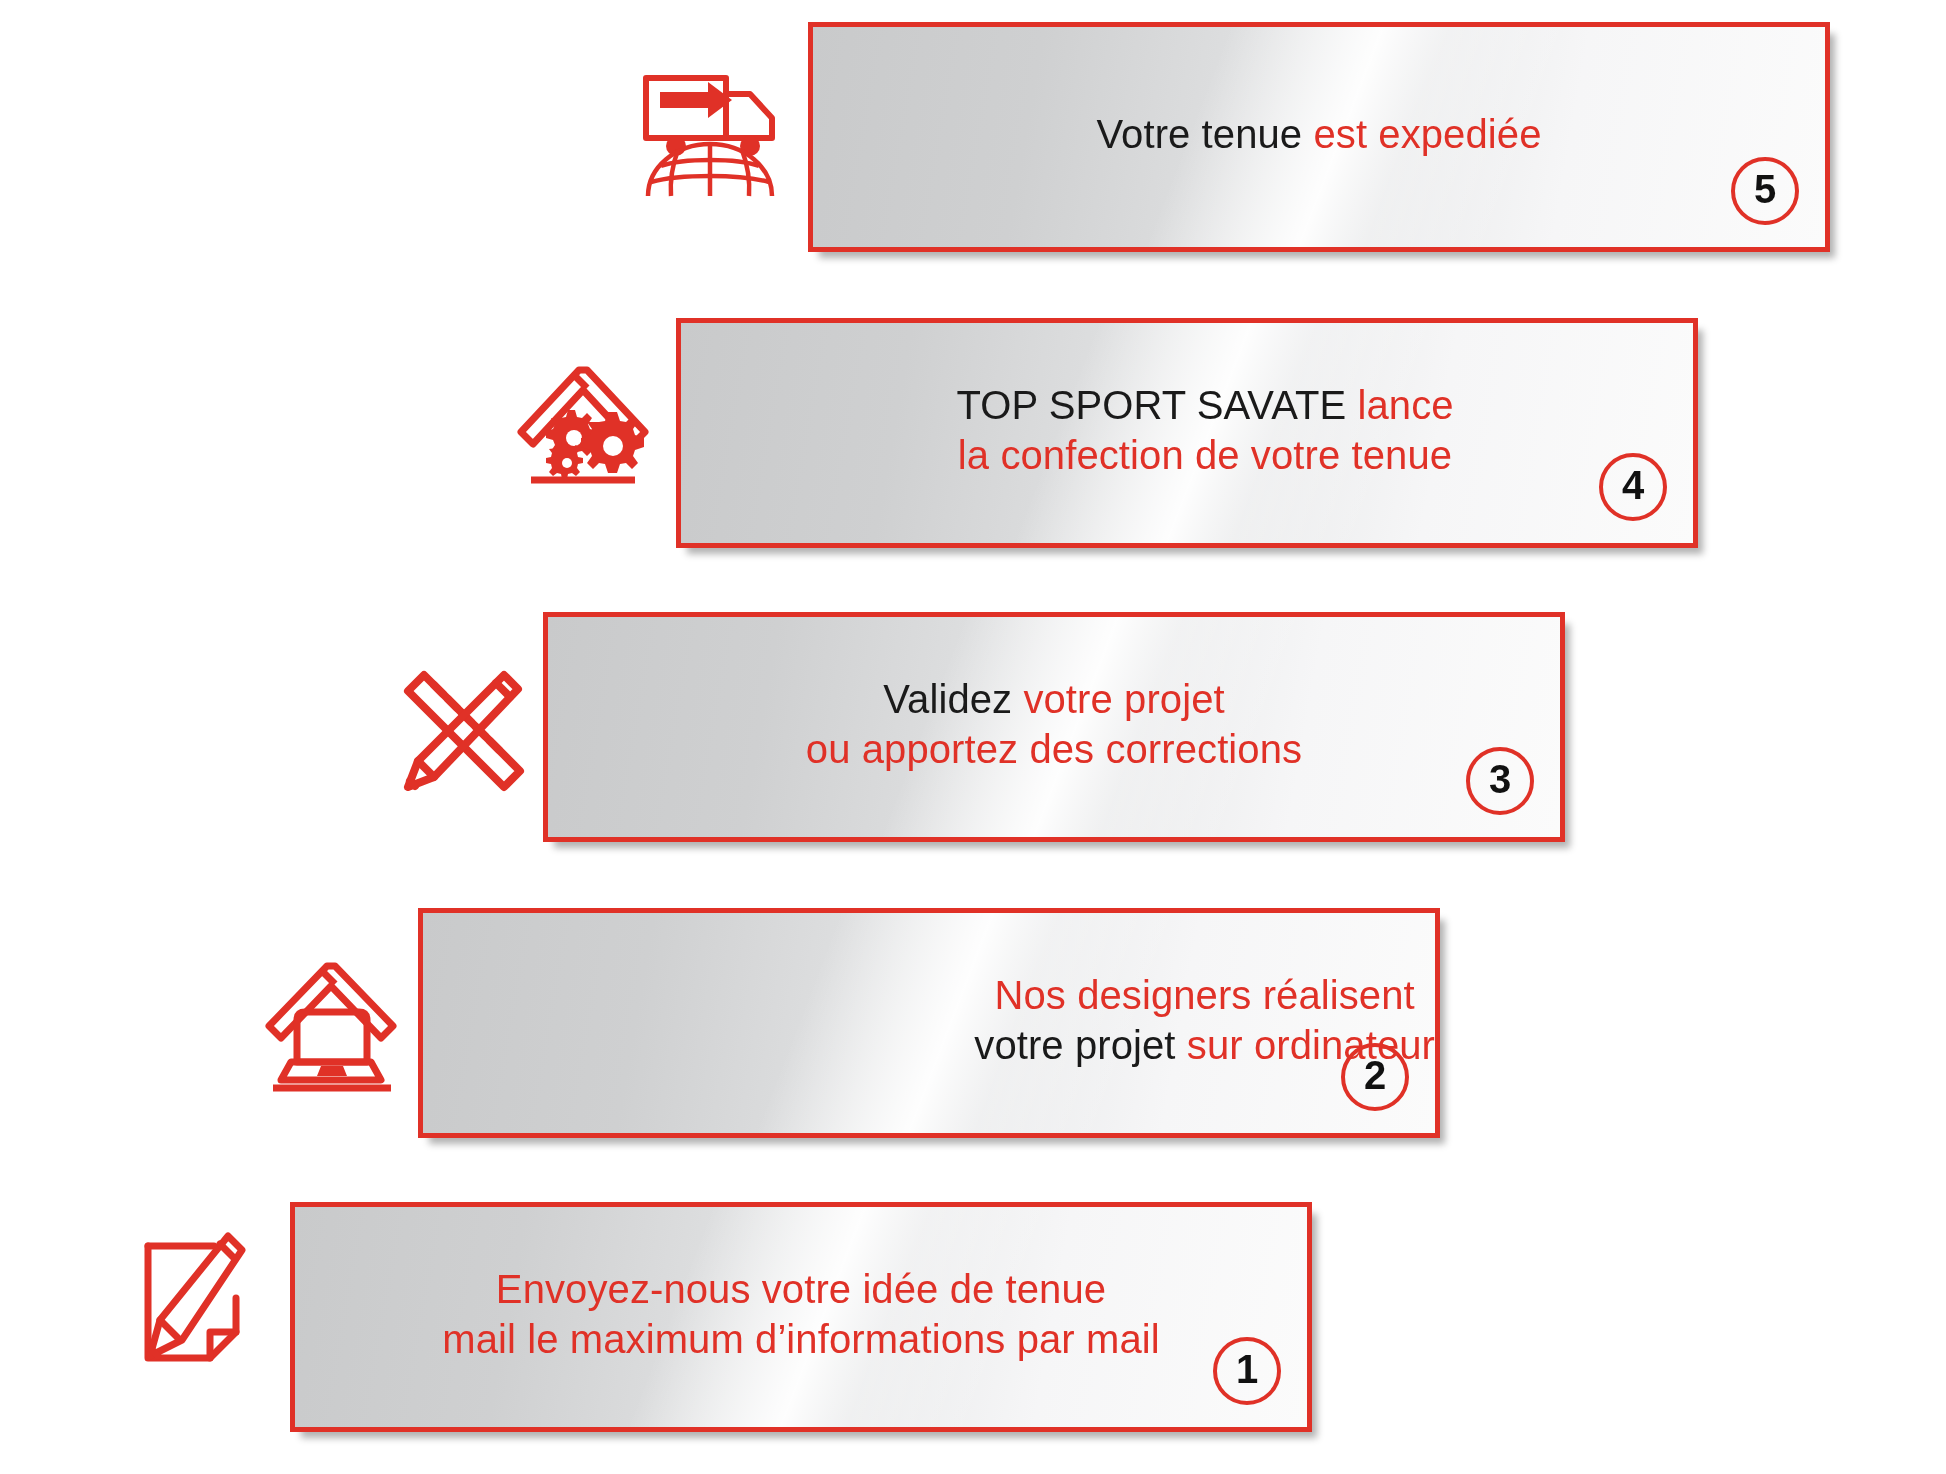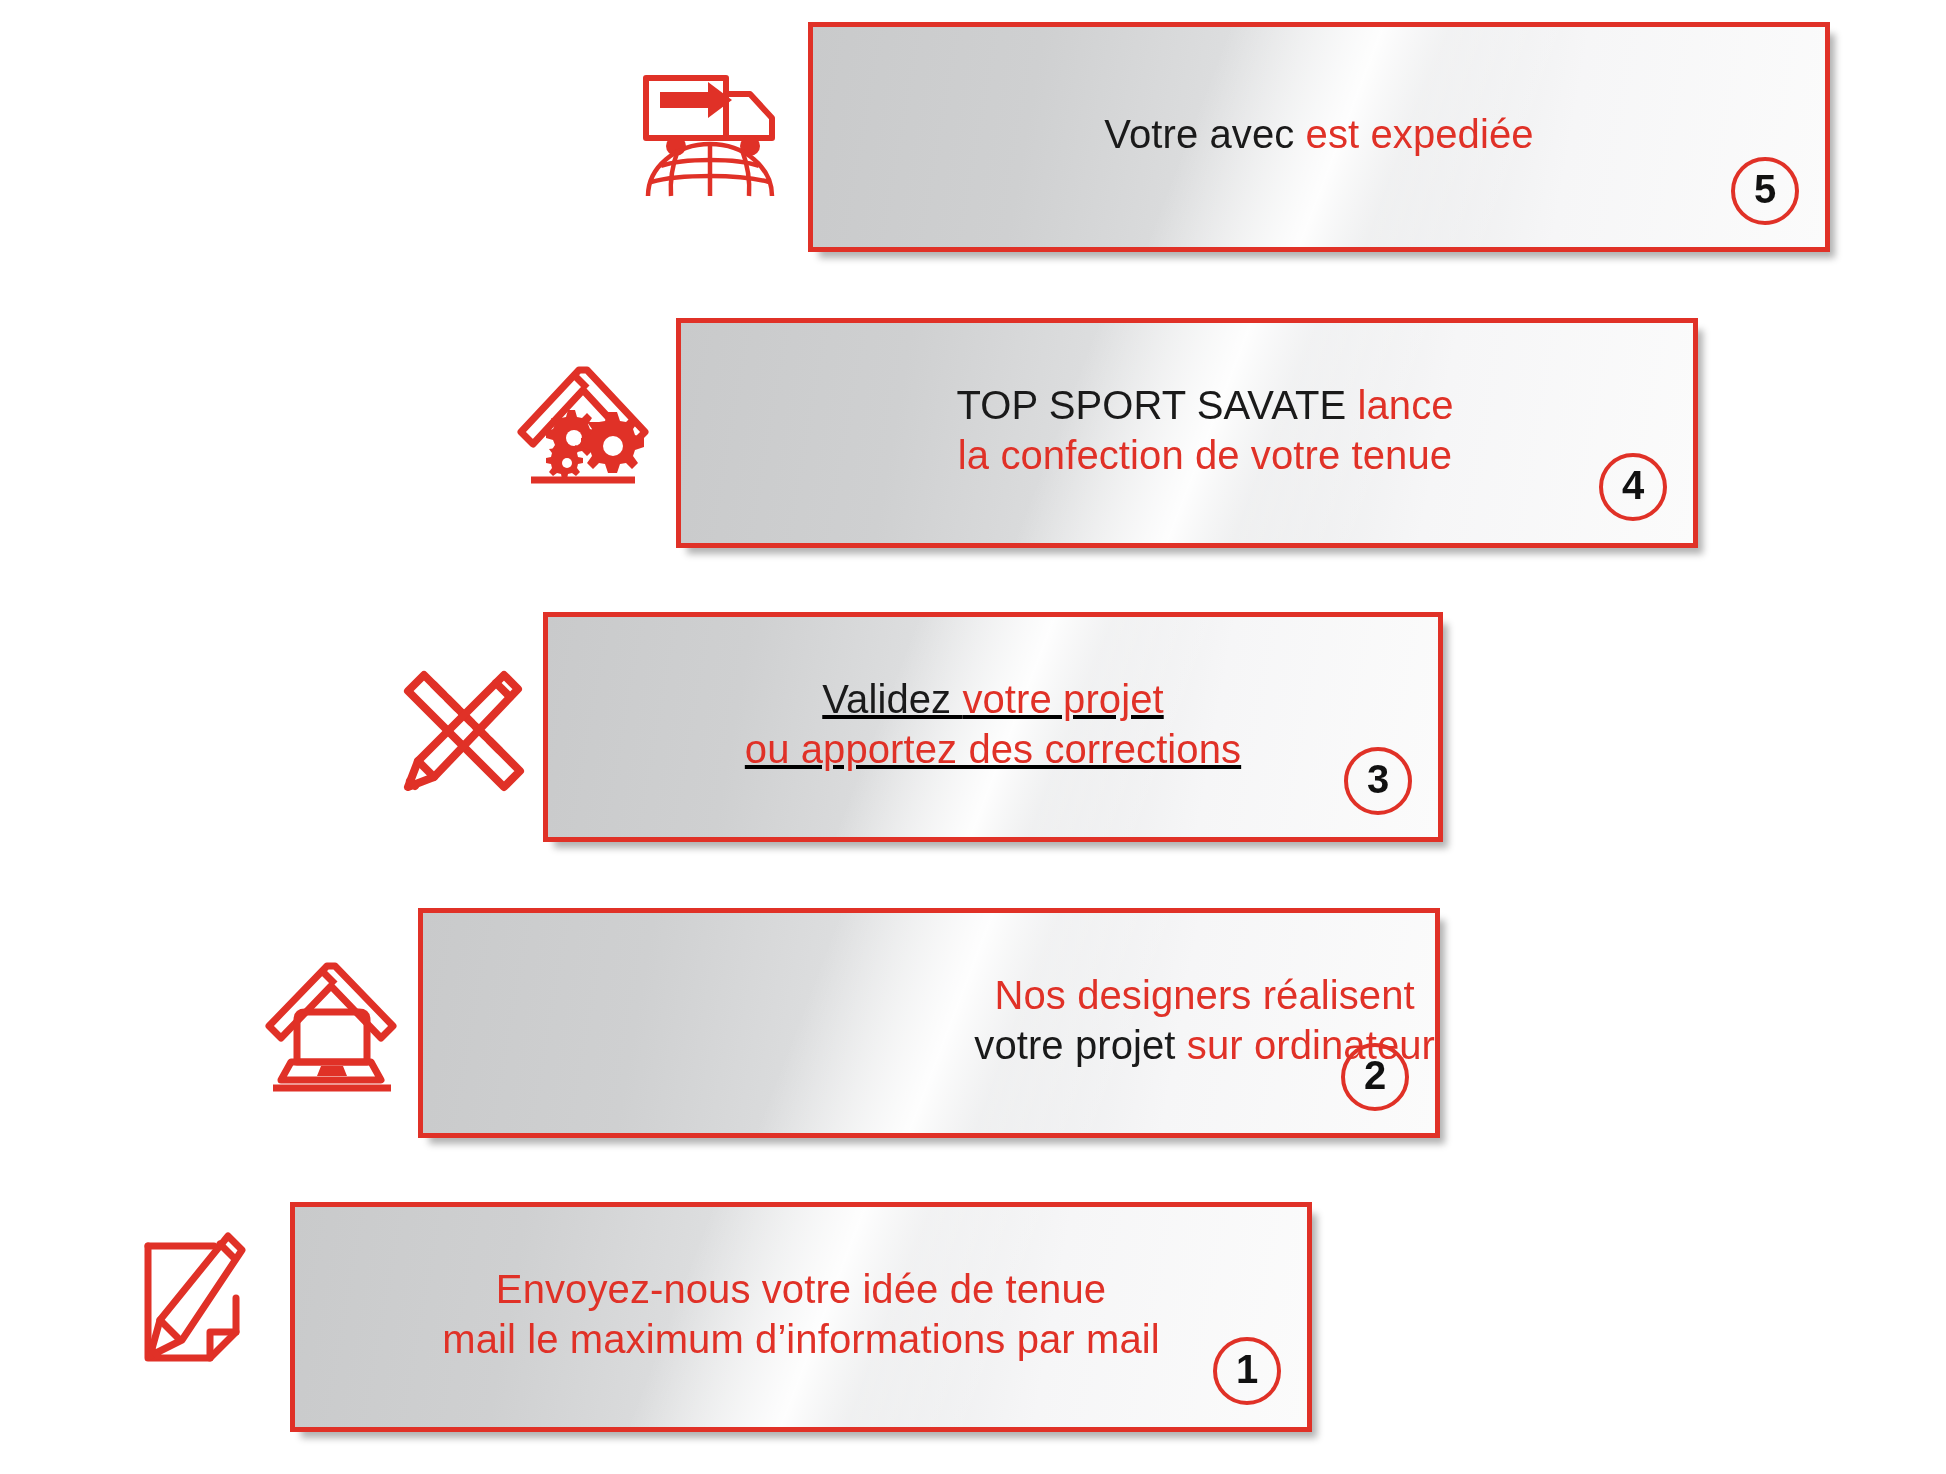--- a/index.html
+++ b/index.html
@@ -105,21 +105,21 @@
           <path d="M72 84 V136"></path>
           <path d="M40 90 C34 106 32 122 33 136"></path>
           <path d="M104 90 C110 106 112 122 111 136"></path>
           <path d="M23 106 C45 98 99 98 121 106"></path>
           <path d="M13 122 C42 114 102 114 131 122"></path>
         </g>
       </svg>
     </div>
     <div class="bar" style="left:808px; top:22px; width:1022px; height:230px;">
       <div class="bar-text">
-        <span class="ln"><span class="black">Votre avec </span><span class="red">est expediée</span></span>
+        <span class="ln"><span class="black">Votre tenue </span><span class="red">est expediée</span></span>
       </div>
       <div class="badge" style="right:26px; bottom:22px;">
         <span>5</span>
       </div>
     </div>
   </div>
 
   <div class="step">
     <div class="icon-wrap" style="left:515px; top:348px; width:140px; height:150px;">
       <svg viewBox="0 0 140 150" width="140" height="150">
@@ -161,21 +161,21 @@
           <path d="M88 72 L97 81"></path>
           <path d="M102 86 L111 95"></path>
 
           <path d="M130 34 L116 20 L30 106 L20 132 L46 122 Z"></path>
           <path d="M108 28 L122 42"></path>
           <path d="M30 106 L46 122"></path>
           <path d="M22 126 L27 131"></path>
         </g>
       </svg>
     </div>
-    <div class="bar" style="left:543px; top:612px; width:900px; height:230px;text-decoration:underline;">
+    <div class="bar" style="left:543px; top:612px; width:1022px; height:230px;">
       <div class="bar-text">
         <span class="ln"><span class="black">Validez </span><span class="red">votre projet</span></span>
         <span class="ln"><span class="red">ou apportez des corrections</span></span>
       </div>
       <div class="badge" style="right:26px; bottom:22px;">
         <span>3</span>
       </div>
     </div>
   </div>
 

